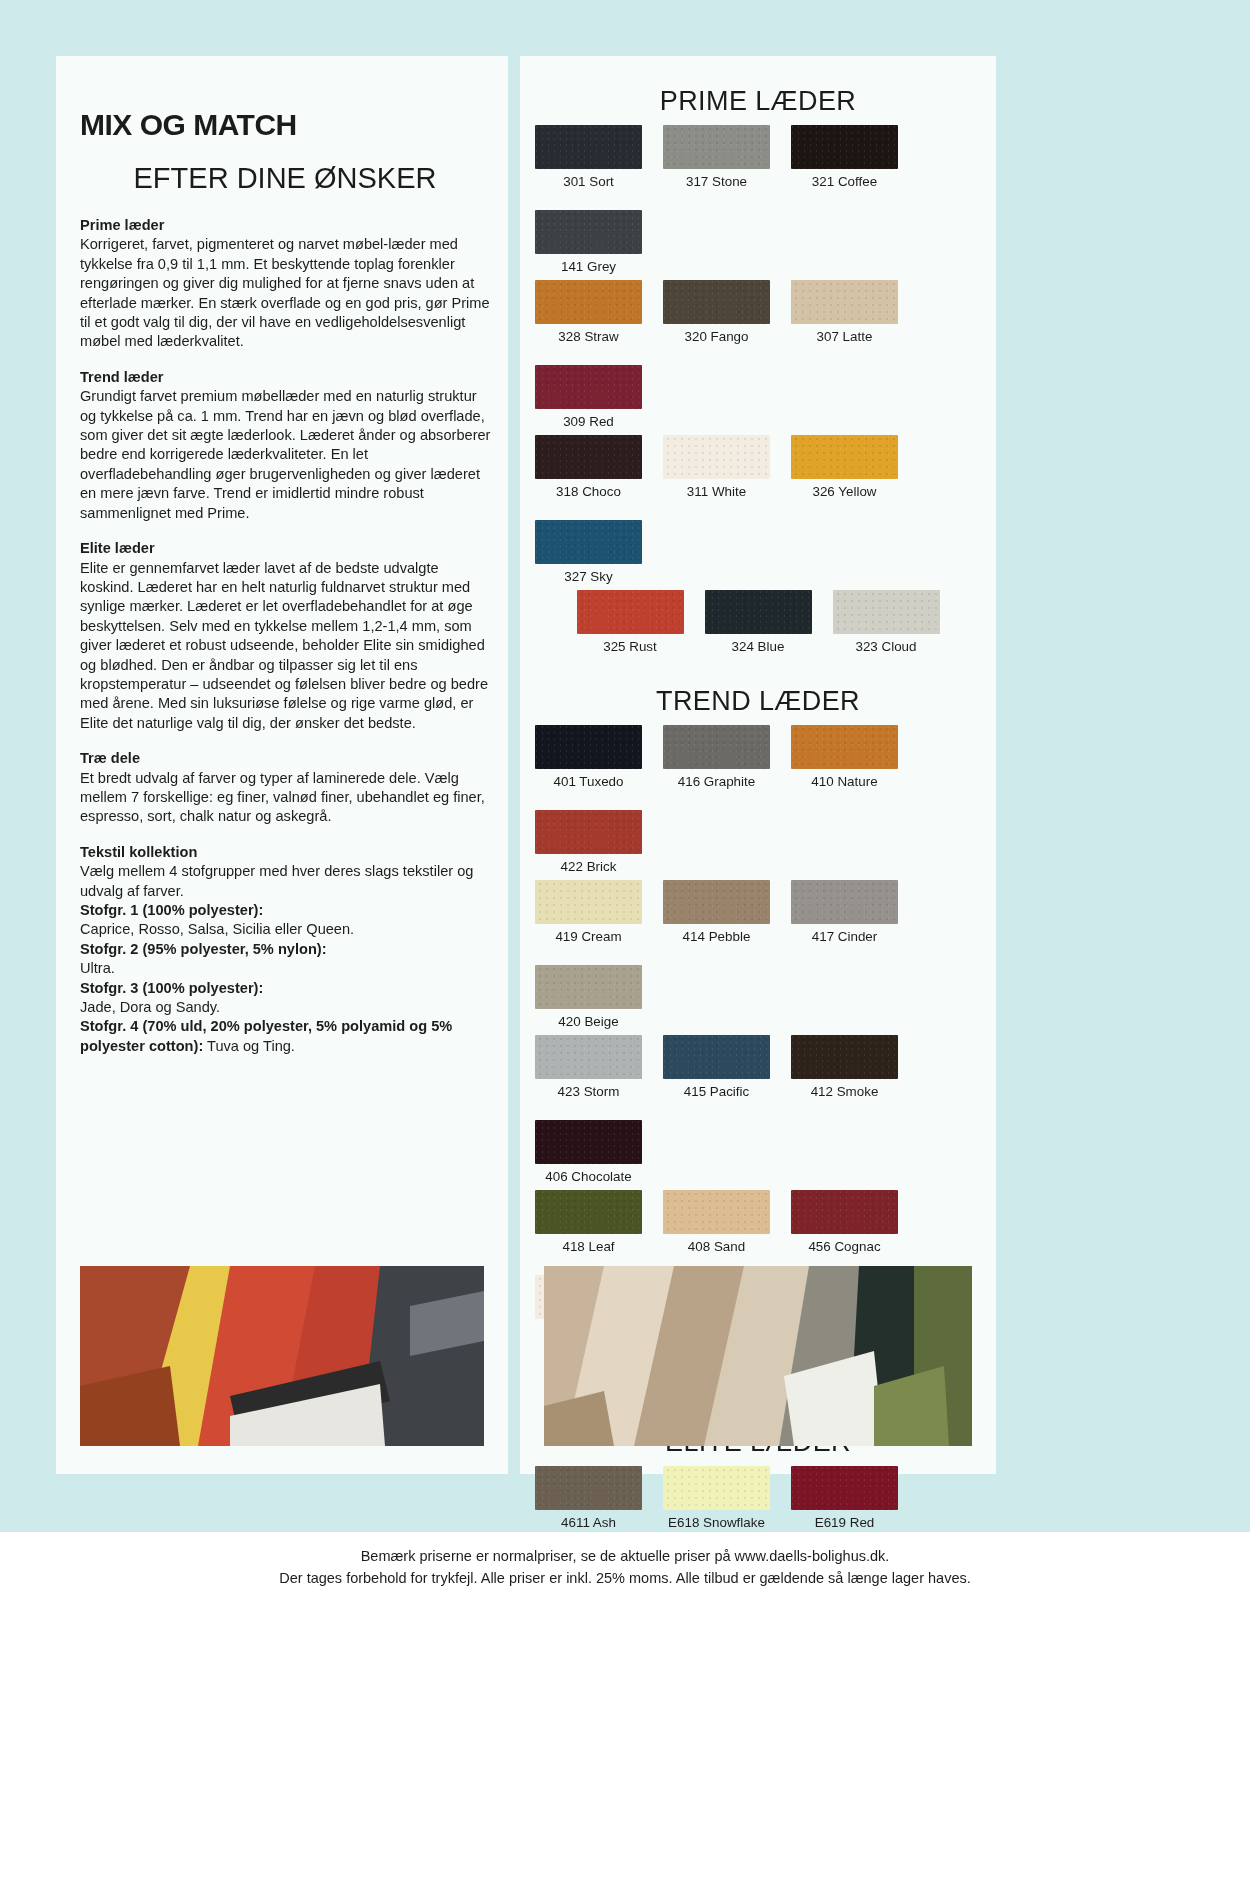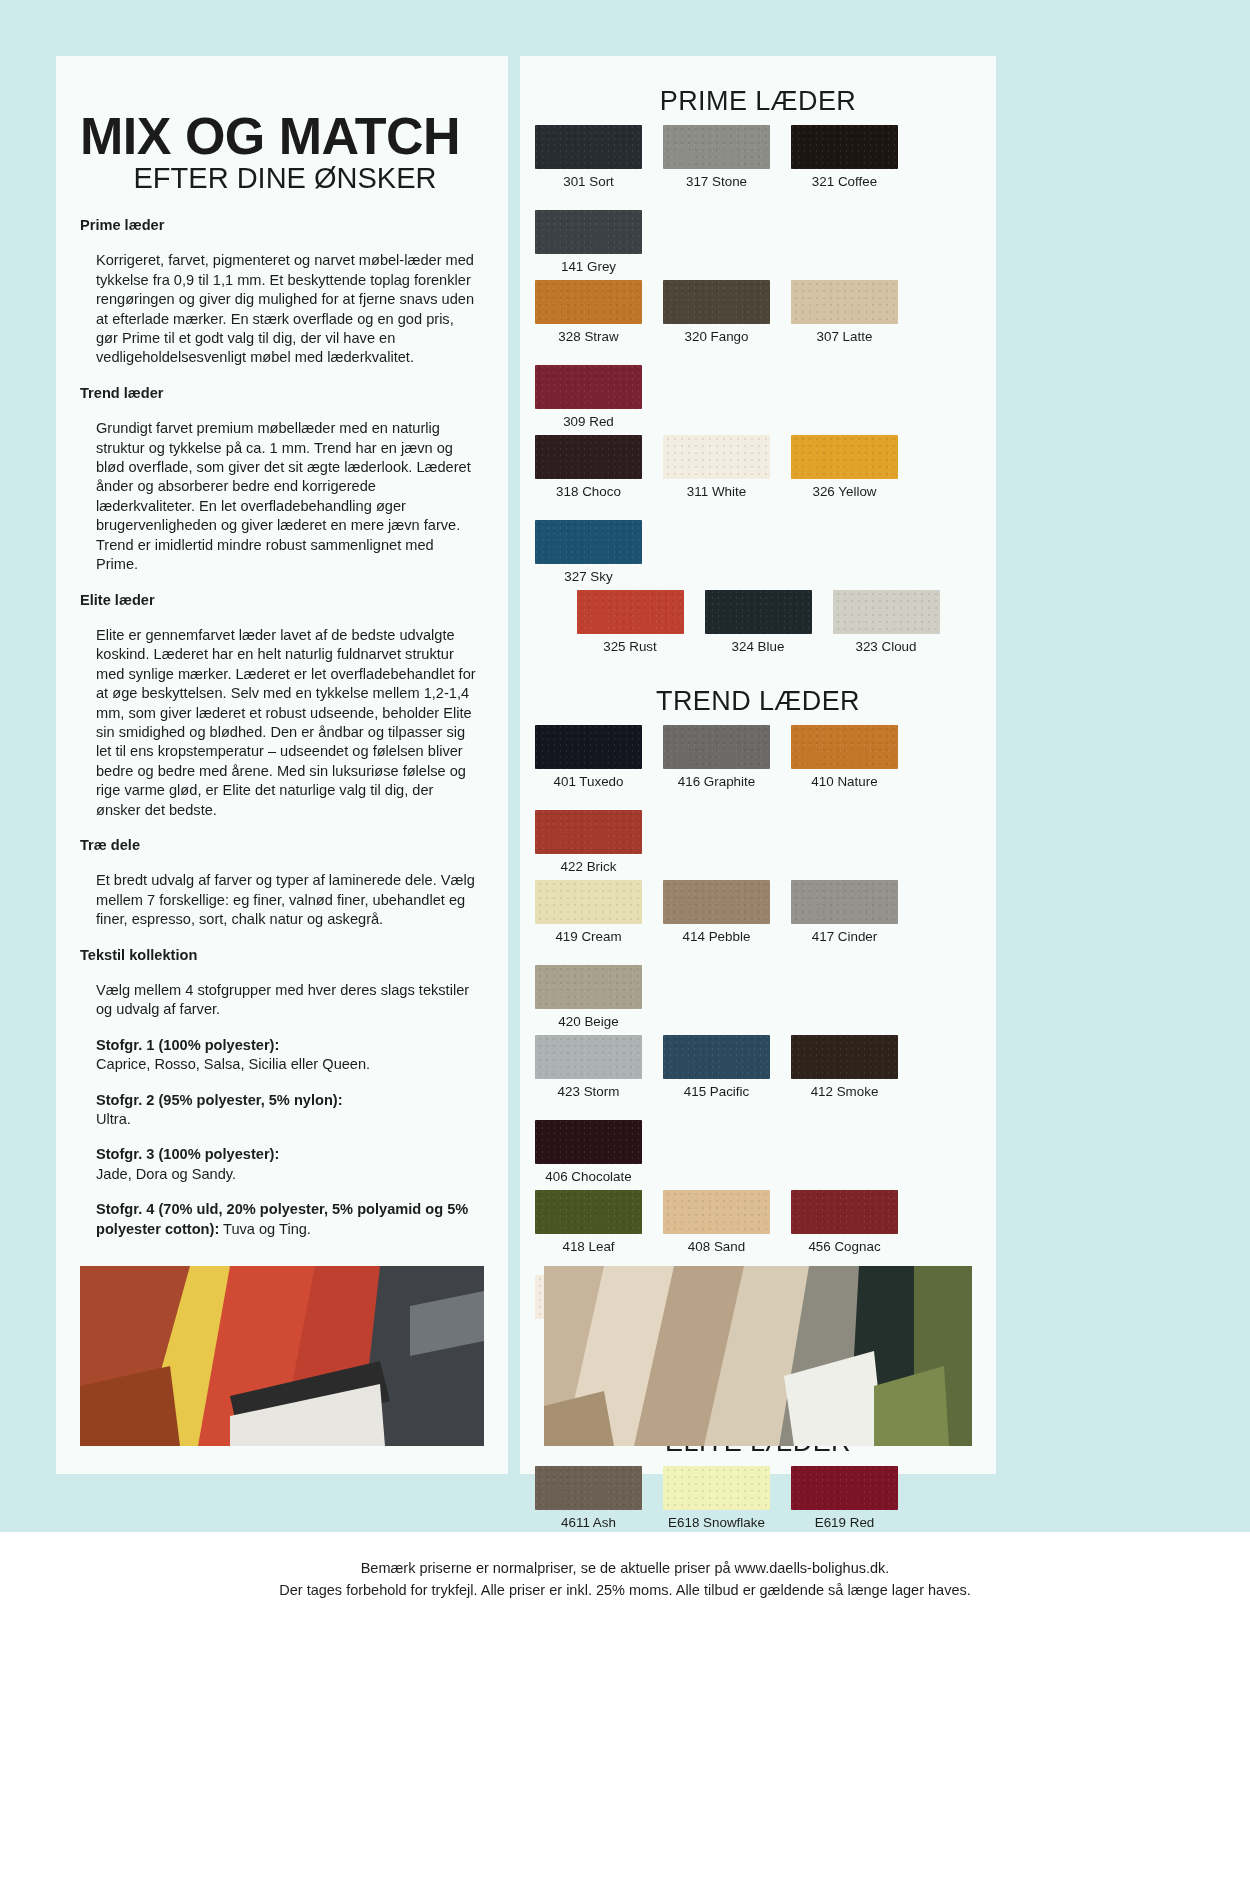--- a/index.html
+++ b/index.html
@@ -29,38 +29,38 @@
     position: absolute;
     left: 513px; top: 56px;
     width: 7px; height: 1418px;
     background: #cfeaea;
   }
 
   
   #title-main {
     position: absolute; left: 24px; top: 54px;
     width: 410px;
-    font-size: 52px; font-weight: bold; letter-spacing: -0.5px;
+    font-size: 30px; font-weight: bold; letter-spacing: -0.5px;
     color: #1b1b1b; line-height: 1;
   }
   #title-sub {
     position: absolute; left: 24px; top: 108px;
     width: 410px;
     text-align: center;
     font-size: 29px; font-weight: 300; letter-spacing: 0px;
     color: #1b1b1b; line-height: 1;
   }
   #left-body {
     position: absolute; left: 24px; top: 160px;
     width: 412px;
     font-size: 14.6px; line-height: 1.33; color: #1d1d1d;
   }
   .sec { margin-bottom: 16px; }
   .sec-h { font-weight: bold; }
-  .sec p { margin: 16px; }
+  .sec p { margin: 0; }
   .inline-b { font-weight: bold; }
 
   
   .photo {
     position: absolute;
     overflow: hidden;
   }
   #photo-left  { left: 24px;  top: 1210px; width: 404px; height: 180px; }
   #photo-right { left: 24px;  top: 1210px; width: 428px; height: 180px; }
 
@@ -113,21 +113,21 @@
     width: 1250px; height: 361px;
     background: #ffffff;
     text-align: center;
   }
   #footer .fl {
     display: block;
     font-size: 14.5px;
     color: #1d1d1d;
     line-height: 1.5;
   }
-  #footer-inner { padding-top: 26px; }
+  #footer-inner { padding-top: 14px; }
 
   
   .chip { position: relative; }
   .chip::after {
     content: "";
     position: absolute; inset: 0;
     background-image:
       radial-gradient(circle at 25% 30%, rgba(255,255,255,.09) 0 1px, transparent 1px),
       radial-gradient(circle at 70% 60%, rgba(0,0,0,.08) 0 1px, transparent 1px);
     background-size: 6px 6px, 7px 7px;

